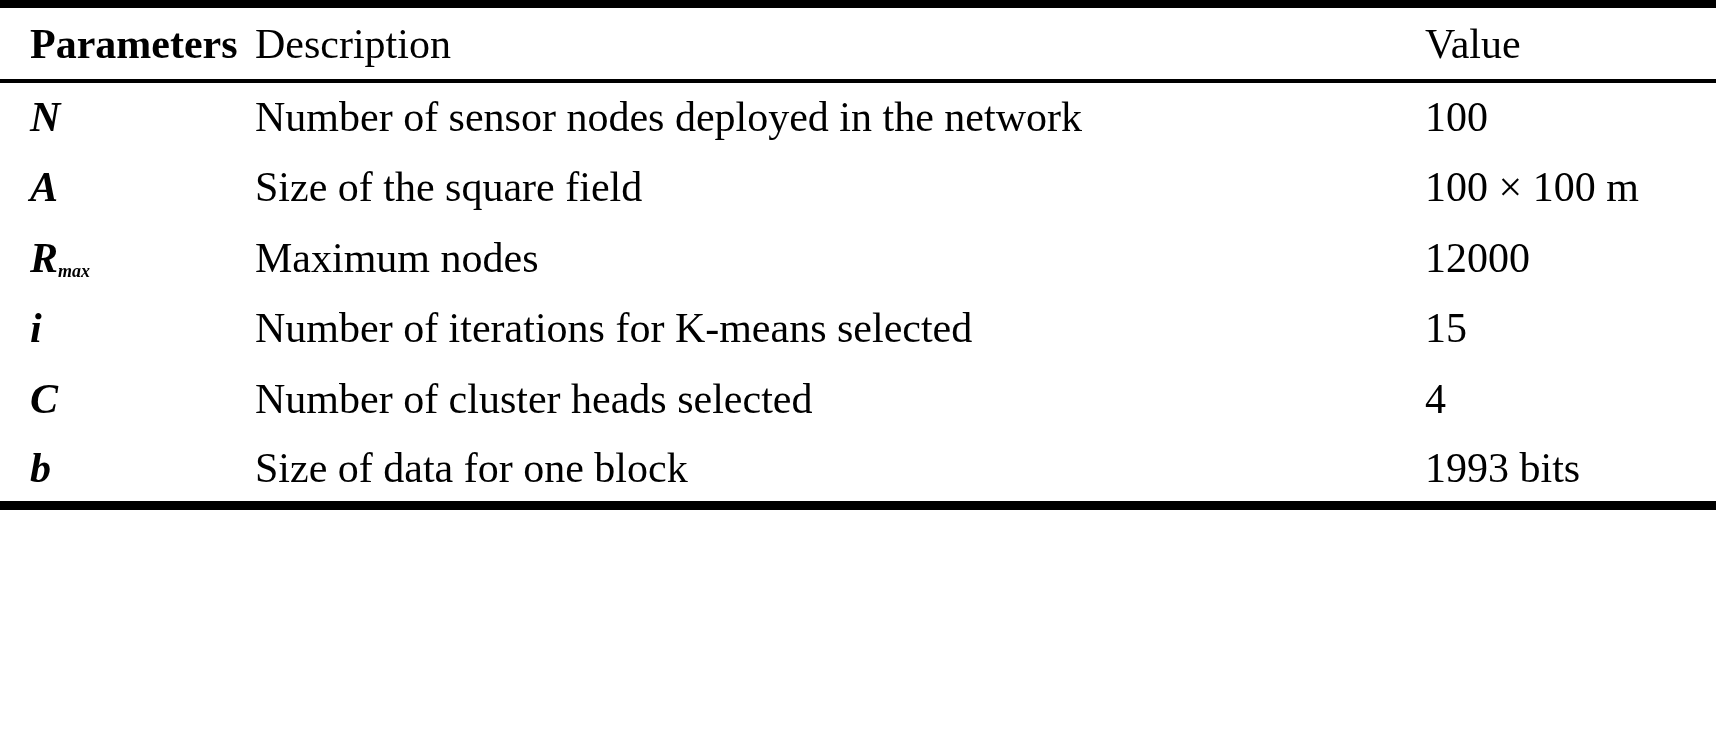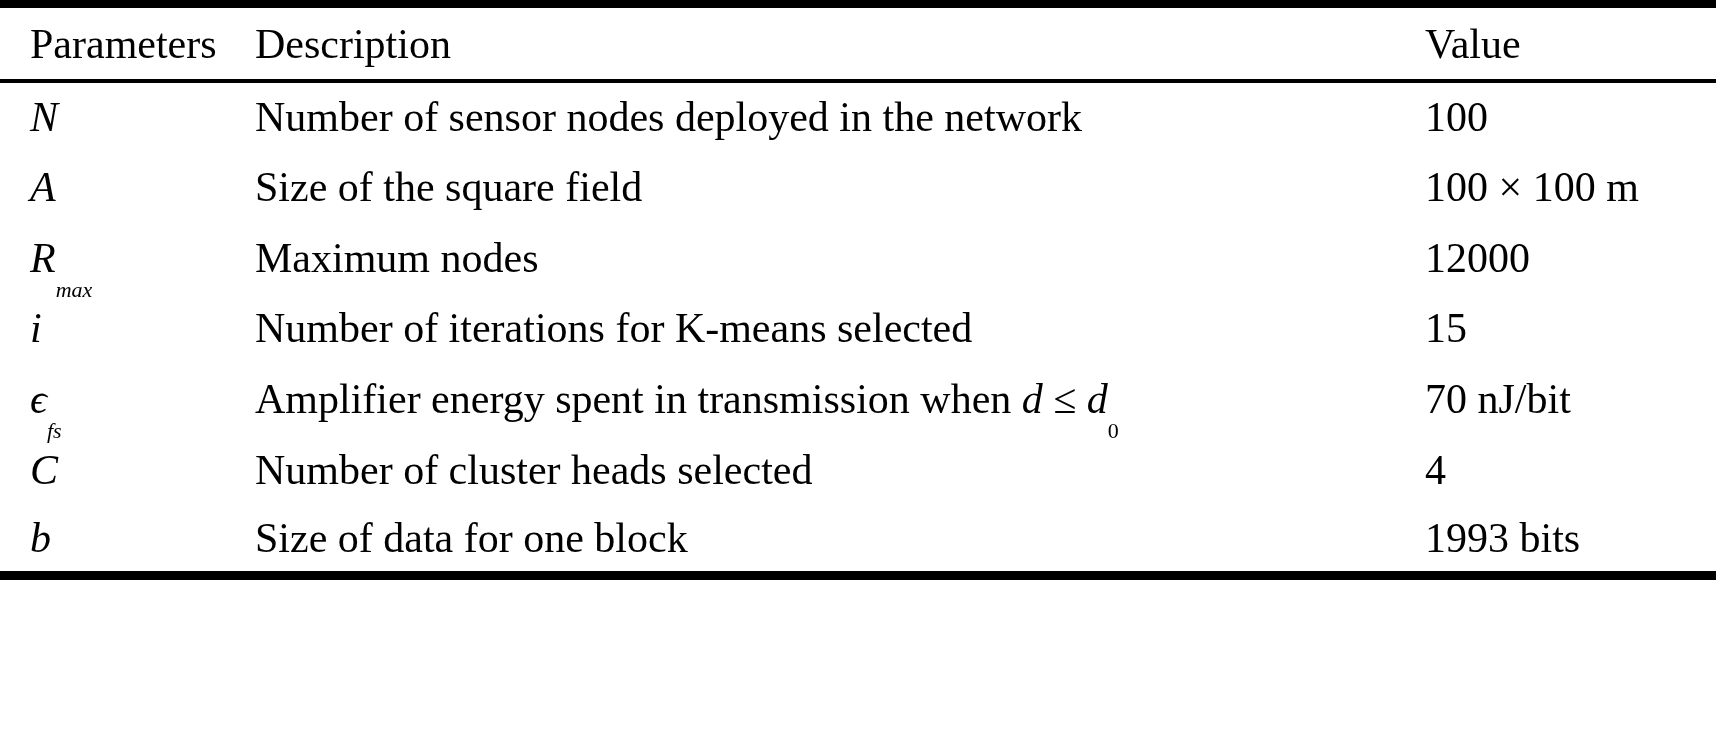--- a/index.html
+++ b/index.html
@@ -24,27 +24,27 @@
   .col-desc   { width: 1167px; }
   .col-value  { width: 324px; }
   th, td {
     padding: 0;
     font-weight: normal;
     text-align: left;
     vertical-align: middle;
     white-space: nowrap;
     overflow: visible;
   }
-  th:first-child, td:first-child { padding-left: 30px; }
+  th:first-child, td:first-child { padding-left: 30px; font-weight: bold; }
   th:nth-child(2), td:nth-child(2) { padding-left: 30px; }
   th:nth-child(3), td:nth-child(3) { padding-left: 33px; }
   thead tr { height: 77px; border-bottom: 4px solid #000000; }
   tbody tr { height: 70.7px; }
   .it { font-style: italic; }
-  .sb { font-size: 22px; position: relative; top: 25px; }
+  .sb { font-size: 18px; position: relative; top: 5px; }
 </style>
 </head>
 <body>
 
 <table class="paper-table">
   <colgroup>
     <col class="col-param">
     <col class="col-desc">
     <col class="col-value">
   </colgroup>
@@ -74,25 +74,20 @@
     <td>12000</td>
   </tr>
 
   <tr>
     <td><span class="it">i</span></td>
     <td><span>Number of iterations for K-means selected</span></td>
     <td>15</td>
   </tr>
 
 
-  <tr>
-    <td><span class="it">ϵ</span><span class="it sb">fs</span></td>
-    <td><span>Amplifier energy spent in transmission when </span><span class="it">d</span><span> ≤ </span><span class="it">d</span><span class="sb">0</span></td>
-    <td>70 nJ/bit</td>
-  </tr>
 
 
   <tr>
     <td><span class="it">C</span></td>
     <td><span>Number of cluster heads selected</span></td>
     <td>4</td>
   </tr>
 
   <tr>
     <td><span class="it">b</span></td>

